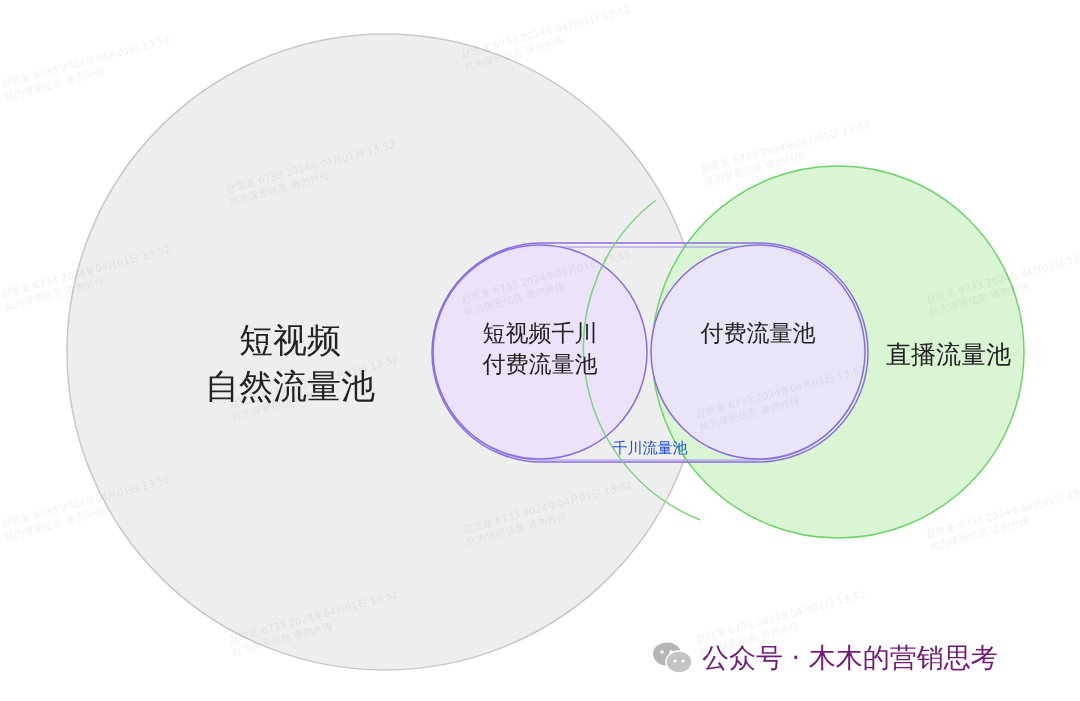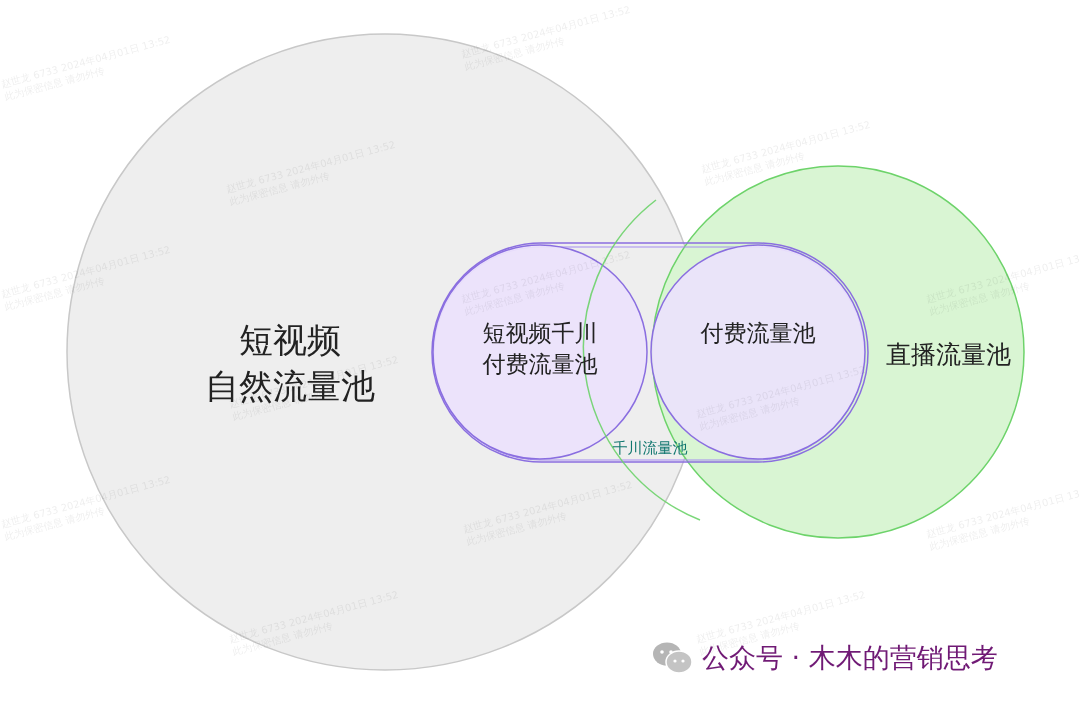--- a/index.html
+++ b/index.html
@@ -90,21 +90,21 @@
 </div>
 
 <div class="lbl" style="left:678px;top:318px;width:160px;font-size:23px;">
   <div>付费流量池</div>
 </div>
 
 <div class="lbl" style="left:876px;top:338px;width:145px;font-size:25px;">
   <div>直播流量池</div>
 </div>
 
-<div class="lbl" style="left:598px;top:438px;width:104px;font-size:15px;color:#0f766e;">
+<div class="lbl" style="left:598px;top:438px;width:104px;font-size:15px;color:#1d4ed8;">
   <div>千川流量池</div>
 </div>
 
 <div class="footer">
   <svg width="42" height="34" viewBox="0 0 42 34">
     <ellipse cx="15" cy="13" rx="14" ry="11.5" fill="#b5b5b5"></ellipse>
     <ellipse cx="27" cy="21" rx="13" ry="11" fill="#c4c4c4" stroke="#ffffff" stroke-width="1.5"></ellipse>
     <circle cx="10" cy="11" r="1.8" fill="#fff"></circle>
     <circle cx="19" cy="11" r="1.8" fill="#fff"></circle>
     <circle cx="23" cy="20" r="1.6" fill="#fff"></circle>

